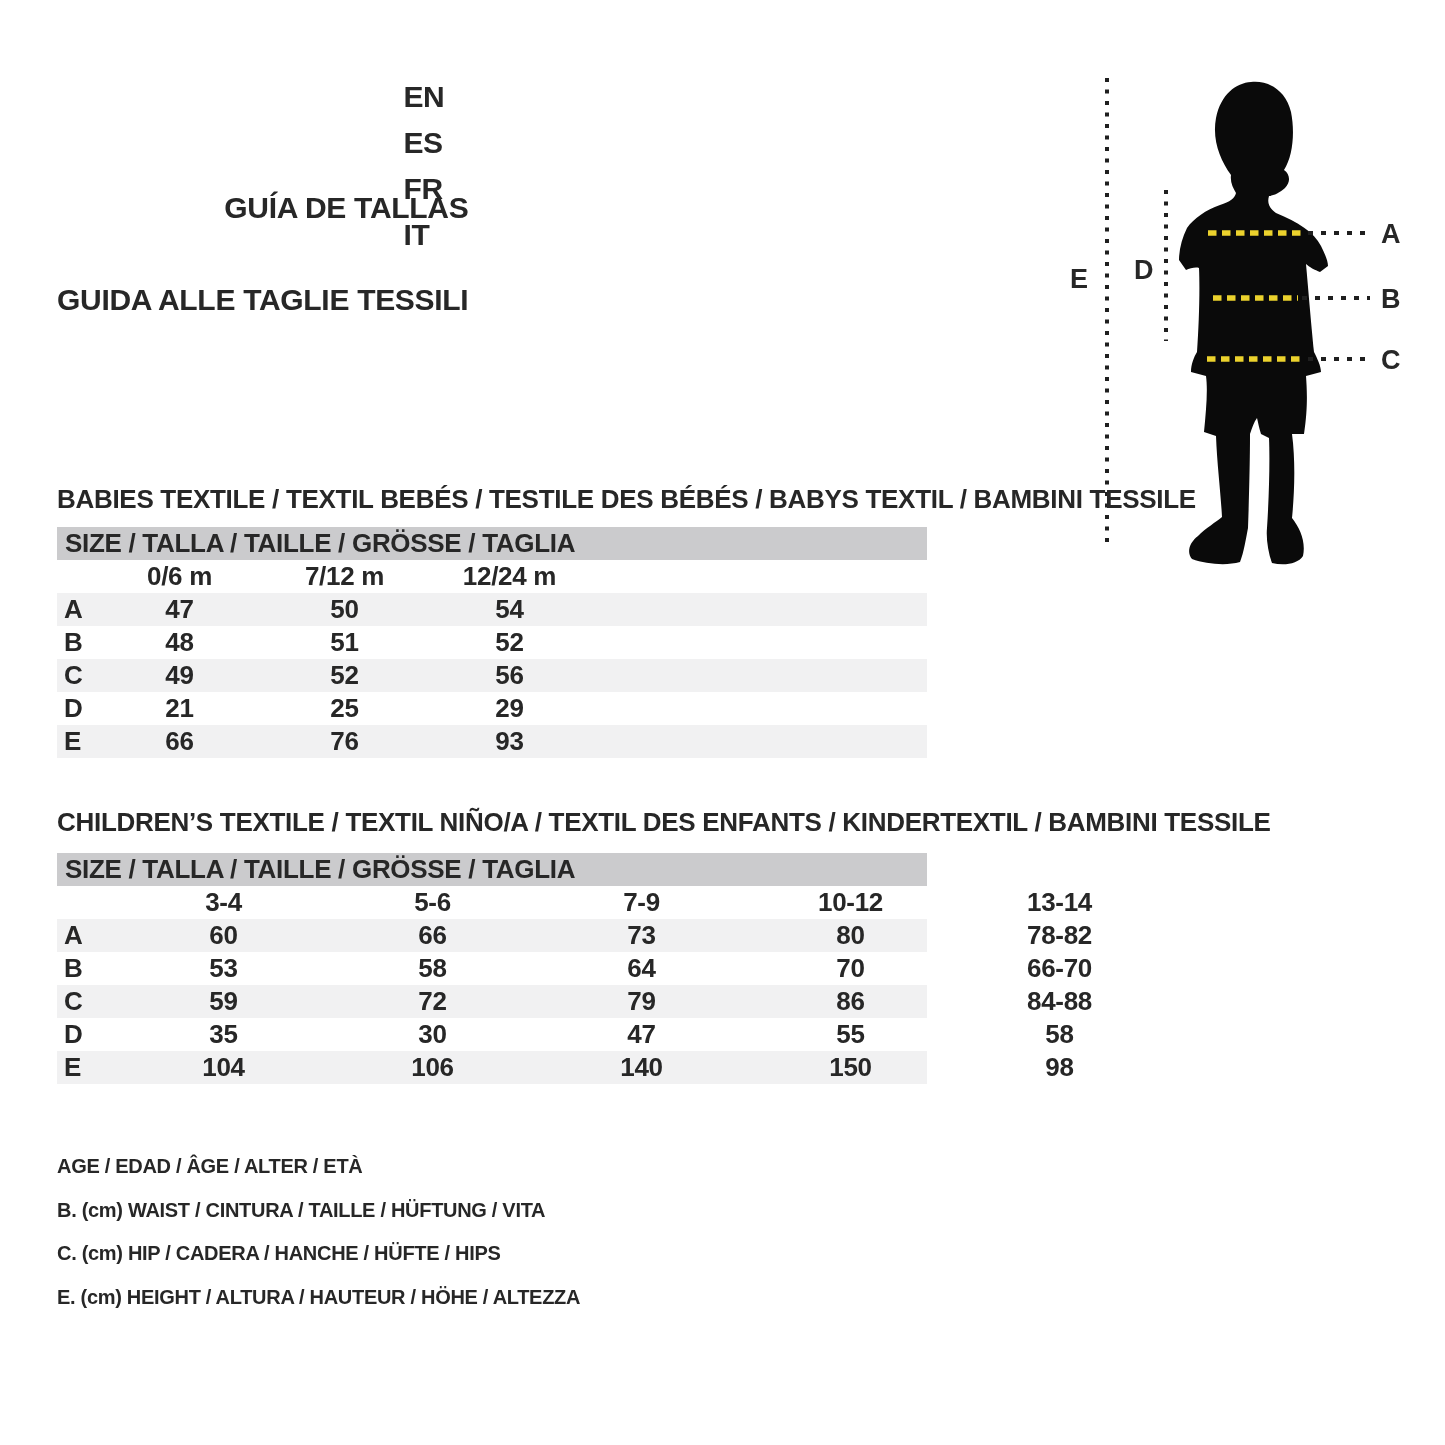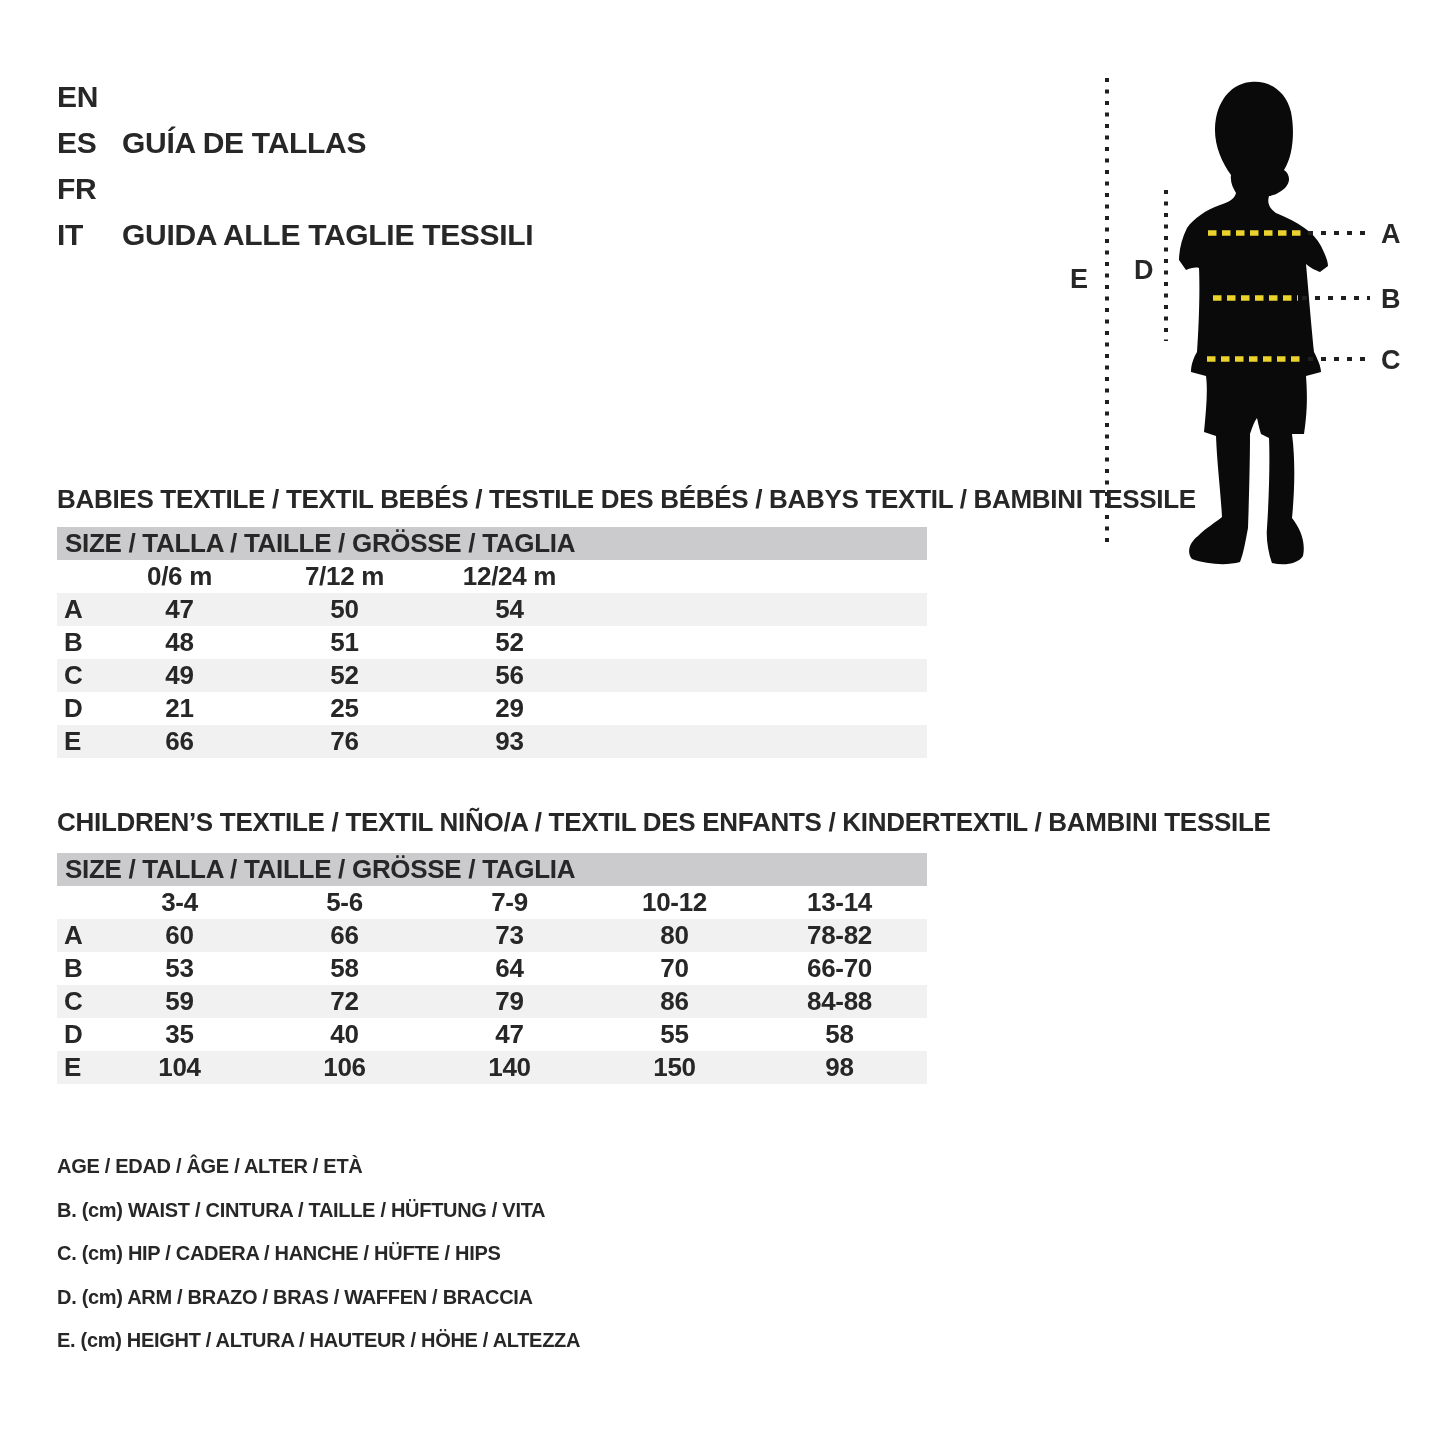--- a/index.html
+++ b/index.html
@@ -7,21 +7,21 @@
   body {
     width:1445px; height:1445px; position:relative;
     font-family:"Liberation Sans", sans-serif;
     color:var(--text,#272727);
     letter-spacing:-0.3px;
   }
   .page { position:absolute; left:0; top:0; width:1445px; height:1445px; background:var(--bg,#fff); overflow:hidden; }
 
   
   .lang { position:absolute; left:57px; top:80px; }
-  .lang-row { display:flex; align-items:flex-start; height:46px; font-size:30px; font-weight:bold; }
+  .lang-row { display:flex; align-items:flex-end; height:46px; font-size:30px; font-weight:bold;flex-direction:column; }
   .lang-code { width:65px; flex:0 0 65px; }
 
   
   .figure { position:absolute; left:1040px; top:60px; width:405px; height:545px; }
   .dot-black { stroke:#1f1f1f; stroke-width:4; stroke-dasharray:4 7.5; fill:none; }
   .dot-black-h { stroke:#1f1f1f; stroke-width:4; stroke-dasharray:5 8; fill:none; }
   .dash-yellow { stroke:var(--yellow,#ecd22d); stroke-width:5.5; stroke-dasharray:8.5 5.5; fill:none; }
   .fig-label { font-family:"Liberation Sans", sans-serif; font-size:27px; font-weight:bold; fill:var(--text,#272727); }
 
   
@@ -29,21 +29,21 @@
   .title-babies { top:484px; }
   .title-children { top:807px; }
 
   
   .size-table { position:absolute; left:57px; width:870px; font-size:26px; font-weight:bold; }
   .table-babies { top:527px; }
   .table-children { top:853px; }
   .t-bar { height:33px; line-height:33px; background:var(--bar,#cbcbcd); padding-left:8px; white-space:nowrap; }
   .t-row { height:33px; display:grid; align-items:center; }
   .table-babies .t-row { grid-template-columns:40px 165px 165px 165px 1fr; }
-  .table-children .t-row { grid-template-columns:40px 165px 165px 165px 165px 165px 1fr; }
+  .table-children .t-row { grid-template-columns:40px 165px 165px 165px 165px 165px 1fr;gap:44px; }
   .t-row.alt { background:var(--alt,#f1f1f2); }
   .t-cell { text-align:center; }
   .t-cell.rowlabel { text-align:left; padding-left:7px; }
 
   
   .legend { position:absolute; left:57px; top:1145px; }
   .legend-line { height:43.5px; display:flex; align-items:center; font-size:20px; font-weight:bold; white-space:nowrap; }
 </style>
 </head>
 <body>
@@ -208,36 +208,35 @@
       <div class="t-cell rowlabel">C</div>
       <div class="t-cell">59</div>
       <div class="t-cell">72</div>
       <div class="t-cell">79</div>
       <div class="t-cell">86</div>
       <div class="t-cell">84-88</div>
     </div>
     <div class="t-row">
       <div class="t-cell rowlabel">D</div>
       <div class="t-cell">35</div>
-      <div class="t-cell">40</div>
+      <div class="t-cell">30</div>
       <div class="t-cell">47</div>
       <div class="t-cell">55</div>
       <div class="t-cell">58</div>
     </div>
     <div class="t-row alt">
       <div class="t-cell rowlabel">E</div>
       <div class="t-cell">104</div>
       <div class="t-cell">106</div>
       <div class="t-cell">140</div>
       <div class="t-cell">150</div>
       <div class="t-cell">98</div>
     </div>
   </div>
 
   <div class="legend">
     <div class="legend-line">AGE / EDAD / ÂGE / ALTER / ETÀ</div>
     <div class="legend-line">B. (cm) WAIST / CINTURA / TAILLE / HÜFTUNG / VITA</div>
     <div class="legend-line">C. (cm) HIP / CADERA / HANCHE / HÜFTE / HIPS</div>
-    <div class="legend-line">D. (cm) ARM / BRAZO / BRAS / WAFFEN / BRACCIA</div>
     <div class="legend-line">E. (cm) HEIGHT / ALTURA / HAUTEUR / HÖHE / ALTEZZA</div>
   </div>
 
 </div>
 
 </body></html>

